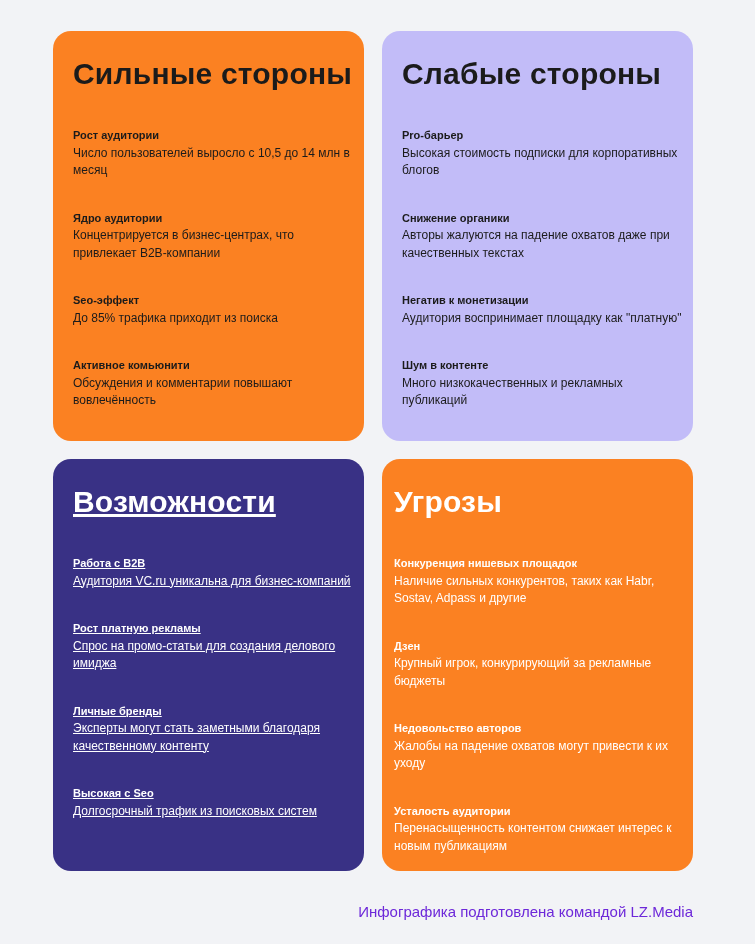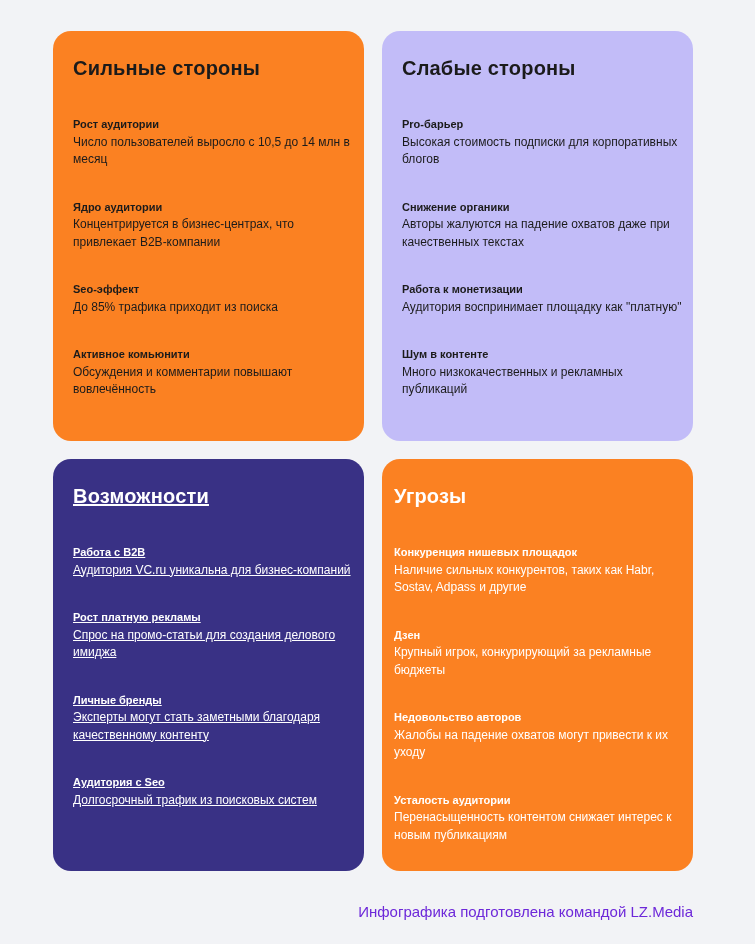--- a/index.html
+++ b/index.html
@@ -34,21 +34,21 @@
   .card {
     border-radius: 18px;
     padding: 26px 10px 18px 20px;
     overflow: hidden;
   }
   .card.theme-orange-dark  { background: var(--orange);   color: var(--dark-text); }
   .card.theme-lavender     { background: var(--lavender); color: var(--dark-text); }
   .card.theme-purple-light { background: var(--purple);   color: var(--light-text); text-decoration: underline; }
   .card.theme-orange-light { background: var(--orange);   color: var(--light-text); padding-left: 12px; }
   .card-title {
-    font-size: 20px;
+    font-size: 30px;
     font-weight: 700;
     letter-spacing: 0.2px;
     margin-bottom: 36px;
   }
   .item { margin-bottom: 30px; }
   .item:last-child { margin-bottom: 0; }
   .item-heading {
     font-size: 11px;
     font-weight: 700;
     line-height: 17.5px;
@@ -96,21 +96,21 @@
       <h2 class="card-title">Слабые стороны</h2>
       <div class="item">
         <div class="item-heading">Pro-барьер</div>
         <div class="item-body">Высокая стоимость подписки для корпоративных блогов</div>
       </div>
       <div class="item">
         <div class="item-heading">Снижение органики</div>
         <div class="item-body">Авторы жалуются на падение охватов даже при качественных текстах</div>
       </div>
       <div class="item">
-        <div class="item-heading">Работа к монетизации</div>
+        <div class="item-heading">Негатив к монетизации</div>
         <div class="item-body">Аудитория воспринимает площадку как "платную"</div>
       </div>
       <div class="item">
         <div class="item-heading">Шум в контенте</div>
         <div class="item-body">Много низкокачественных и рекламных публикаций</div>
       </div>
     </section>
 
     <section class="card theme-purple-light">
       <h2 class="card-title">Возможности</h2>
@@ -120,21 +120,21 @@
       </div>
       <div class="item">
         <div class="item-heading">Рост платную рекламы</div>
         <div class="item-body">Спрос на промо-статьи для создания делового имиджа</div>
       </div>
       <div class="item">
         <div class="item-heading">Личные бренды</div>
         <div class="item-body">Эксперты могут стать заметными благодаря качественному контенту</div>
       </div>
       <div class="item">
-        <div class="item-heading">Аудитория с Seo</div>
+        <div class="item-heading">Высокая с Seo</div>
         <div class="item-body">Долгосрочный трафик из поисковых систем</div>
       </div>
     </section>
 
     <section class="card theme-orange-light">
       <h2 class="card-title">Угрозы</h2>
       <div class="item">
         <div class="item-heading">Конкуренция нишевых площадок</div>
         <div class="item-body">Наличие сильных конкурентов, таких как Habr, Sostav, Adpass и другие</div>
       </div>

